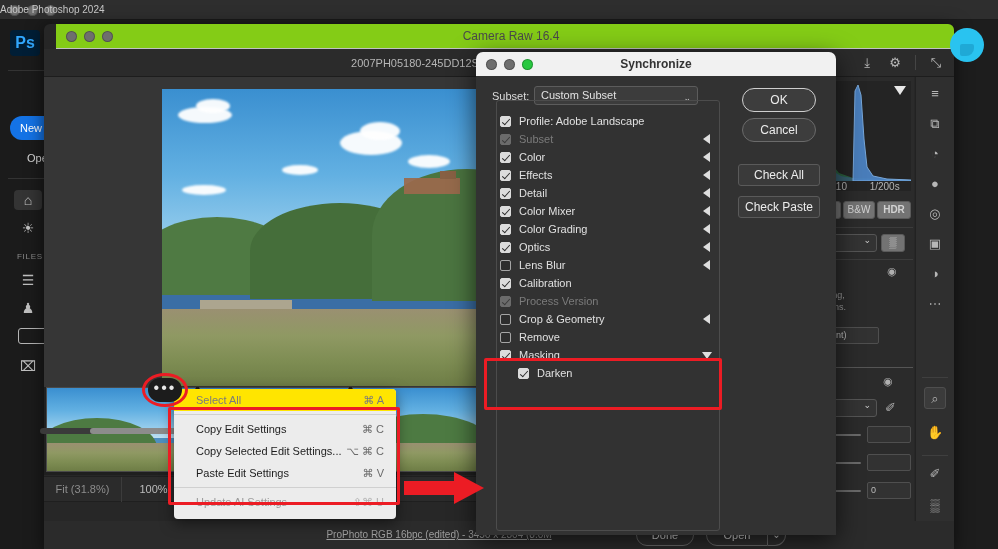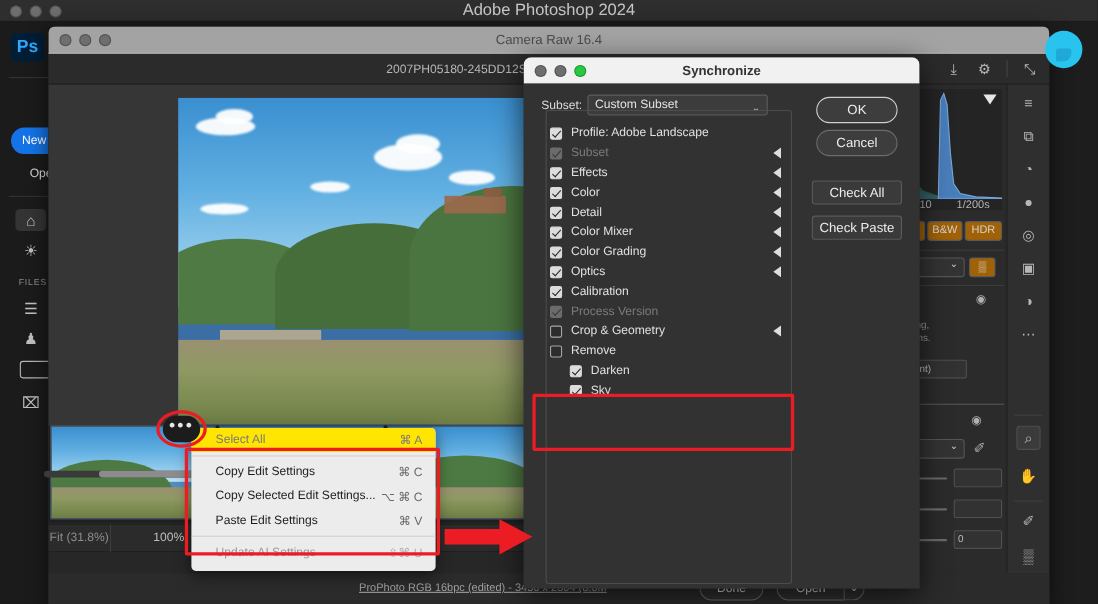--- a/index.html
+++ b/index.html
@@ -12,21 +12,21 @@
   #root { position: relative; width: 998px; height: 549px; background: #1d1d1d; }
 
   
   .ps-window { position:absolute; left:0; top:0; width:998px; height:549px; background:#1d1d1d; }
   .ps-titlebar {
     position:absolute; left:0; top:0; width:998px; height:20px;
     background:#2e2e2e; border-bottom:1px solid #1a1a1a;
   }
   .ps-title {
     position:absolute; left:0; top:0; width:998px; height:20px;
-    text-align:center; line-height:20px; font-size:15px; color:#c8c8c8;
+    line-height:20px; font-size:10px; color:#c8c8c8;
   }
   .traffic { position:absolute; display:flex; gap:7px; align-items:center; }
   .tl { width:11px; height:11px; border-radius:50%; background:#6e6e6e;
         box-shadow: inset 0 0 0 1px rgba(0,0,0,.25); }
   .tl.green-active { background:#28c840; }
 
   
   .ps-rail { position:absolute; left:0; top:20px; width:52px; height:529px; background:#1b1b1b; }
   .ps-logo {
     position:absolute; left:10px; top:10px; width:30px; height:26px;
@@ -60,22 +60,22 @@
   }
 
   
   .cr-window {
     position:absolute; left:44px; top:24px; width:910px; height:525px;
     background:#262626; border-radius:6px 6px 0 0;
     box-shadow: 0 3px 18px rgba(0,0,0,.6);
     overflow:hidden;
   }
   .cr-titlebar {
-    position:absolute; left:0; top:0; width:910px; height:25px;
-    background:#a3a3a3; border-bottom:1px solid #c2c2c2;
+    position:absolute; left:12px; top:0; width:910px; height:25px;
+    background:#84cc16; border-bottom:1px solid #c2c2c2;
   }
   .cr-title {
     width:910px; height:25px; text-align:center; line-height:25px;
     font-size:12px; color:#4a4a4a;
   }
   .cr-body { position:absolute; left:0; top:25px; width:910px; height:500px; background:#272727; }
 
   .cr-subbar {
     position:absolute; left:0; top:0; width:910px; height:28px;
     background:#2b2b2b; border-bottom:1px solid #1d1d1d;
@@ -152,21 +152,21 @@
   .hist-info {
     position:absolute; left:4px; top:100px; width:92px; height:18px;
     display:flex; justify-content:space-around; align-items:center;
     font-size:10px; color:#b4b4b4;
   }
   .hist-tri { position:absolute; right:5px; top:5px; width:0; height:0;
     border-left:6px solid transparent; border-right:6px solid transparent; border-bottom:9px solid #e7e7e7;
     transform: rotate(180deg);}
   .mini-btn {
     position:absolute; height:18px; border:1px solid #5a5a5a; border-radius:3px;
-    color:#d2d2d2; font-size:10px; line-height:16px; text-align:center; background:#a16207;
+    color:#d2d2d2; font-size:10px; line-height:16px; text-align:center; background:#737373;
   }
   .r-sep { position:absolute; left:2px; width:96px; height:1px; background:#3c3c3c; }
   .r-select {
     position:absolute; height:18px; background:#333; border:1px solid #555; border-radius:3px;
   }
   .r-note { position:absolute; font-size:9px; color:#9a9a9a; line-height:12px; }
   .r-field {
     position:absolute; height:17px; background:#323232; border:1px solid #4f4f4f; border-radius:2px;
     color:#bdbdbd; font-size:9px; line-height:15px; padding-left:3px;
   }
@@ -388,41 +388,41 @@
           <div class="ground" style="height:34%"></div>
         </div>
         <div class="thumb" style="left:614px;">
           <div class="sky" style="height:60%"></div>
             <div class="hill" style="left:6px; top:30px; width:130px; height:60px; background:#4d7a42;"></div>
           <div class="ground" style="height:34%"></div>
         </div>
       </div>
 
       <div class="zoom-bar" style="top:427px;">
-        <div class="zoom-cell muted" style="left:0; width:57px;">Fit (31.8%)</div>
+        <div class="zoom-cell muted" style="left:0; width:78px;">Fit (31.8%)</div>
         <div class="zoom-cell" style="left:78px; width:64px;">100%</div>
       </div>
 
       <div class="cr-right">
         <div class="histogram">
           <svg width="92" height="100" viewBox="0 0 92 100">
             <path d="M0,100 L2,62 L6,78 L10,85 L16,92 L24,96 L40,98 L92,99 L92,100 Z" fill="#8a3a3a" opacity="0.75"></path>
             <path d="M0,100 L3,58 L7,70 L12,82 L20,92 L34,97 L92,99 L92,100 Z" fill="#2f7a4a" opacity="0.7"></path>
             <path d="M0,100 L4,74 L9,84 L14,90 L22,95 L40,98 L92,99 L92,100 Z" fill="#2f5a8a" opacity="0.6"></path>
             <path d="M34,100 L36,10 L39,4 L42,14 L45,58 L48,86 L54,95 L68,98 L92,99 L92,100 Z" fill="#4e86c8" opacity="0.92" stroke="#7fb2e8" stroke-width="1"></path>
           </svg>
           <div class="hist-tri"></div>
         </div>
         <div class="hist-info">
           <span>f/10</span>
           <span>1/200s</span>
         </div>
         <div class="mini-btn" style="left:-4px; top:124px; width:30px;"></div>
         <div class="mini-btn" style="left:28px; top:124px; width:32px;">B&amp;W</div>
-        <div class="mini-btn" style="left:62px; top:124px; width:34px;">HDR</div>
+        <div class="mini-btn" style="left:62px; top:124px; width:34px;font-weight:bold;">HDR</div>
         <div class="r-sep" style="top:150px;"></div>
         <div class="r-select" style="left:-20px; top:157px; width:82px;">
           <span style="position:absolute; right:5px; top:0; font-size:9px; color:#ccc;">⌄</span>
         </div>
         <div class="mini-btn" style="left:66px; top:157px; width:24px;">▒</div>
         <div class="r-sep" style="top:182px;"></div>
         <div class="eye-ic" style="left:72px; top:188px;">◉</div>
         <div class="r-note" style="left:-12px; top:212px; width:108px;">e differing,</div>
         <div class="r-note" style="left:-12px; top:224px; width:108px;">s versions.</div>
         <div class="r-field" style="left:-16px; top:250px; width:80px;">6 (Current)</div>
@@ -496,72 +496,78 @@
             <span class="cb on"></span>
             <span class="row-label">Profile: Adobe Landscape</span>
           </div>
           <div class="row disabled">
             <span class="cb dim"></span>
             <span class="row-label">Subset</span>
             <span class="row-arrow"></span>
           </div>
           <div class="row">
             <span class="cb on"></span>
+            <span class="row-label">Color</span>
+            <span class="row-arrow"></span>
+          </div>
+          <div class="row">
+            <span class="cb on"></span>
             <span class="row-label">Effects</span>
             <span class="row-arrow"></span>
           </div>
           <div class="row">
             <span class="cb on"></span>
-            <span class="row-label">Color</span>
-            <span class="row-arrow"></span>
-          </div>
-          <div class="row">
-            <span class="cb on"></span>
             <span class="row-label">Detail</span>
             <span class="row-arrow"></span>
           </div>
           <div class="row">
             <span class="cb on"></span>
             <span class="row-label">Color Mixer</span>
             <span class="row-arrow"></span>
           </div>
           <div class="row">
             <span class="cb on"></span>
             <span class="row-label">Color Grading</span>
             <span class="row-arrow"></span>
           </div>
           <div class="row">
             <span class="cb on"></span>
             <span class="row-label">Optics</span>
+            <span class="row-arrow"></span>
+          </div>
+          <div class="row">
+            <span class="cb"></span>
+            <span class="row-label">Lens Blur</span>
             <span class="row-arrow"></span>
           </div>
           <div class="row">
             <span class="cb on"></span>
             <span class="row-label">Calibration</span>
           </div>
           <div class="row disabled">
             <span class="cb dim"></span>
             <span class="row-label">Process Version</span>
           </div>
           <div class="row">
             <span class="cb"></span>
             <span class="row-label">Crop &amp; Geometry</span>
             <span class="row-arrow"></span>
           </div>
           <div class="row">
             <span class="cb"></span>
             <span class="row-label">Remove</span>
           </div>
+          <div class="row">
+            <span class="cb on"></span>
+            <span class="row-label">Masking</span>
+            <span class="row-arrow down"></span>
+          </div>
           <div class="row sub">
             <span class="cb on"></span>
             <span class="row-label">Darken</span>
-          </div>
-          <div class="row sub">
-            <span class="cb on"></span>
-            <span class="row-label">Sky</span>
           </div>
         </div>
 
       <div class="sync-btn primary" style="left:266px; top:12px; width:74px; height:24px; line-height:22px;">OK</div>
       <div class="sync-btn" style="left:266px; top:42px; width:74px; height:24px; line-height:22px;">Cancel</div>
       <div class="sync-btn rect" style="left:262px; top:88px; width:82px; height:22px; line-height:20px;">Check All</div>
       <div class="sync-btn rect" style="left:262px; top:120px; width:82px; height:22px; line-height:20px;">Check Paste</div>
     </div>
   </div>
 

